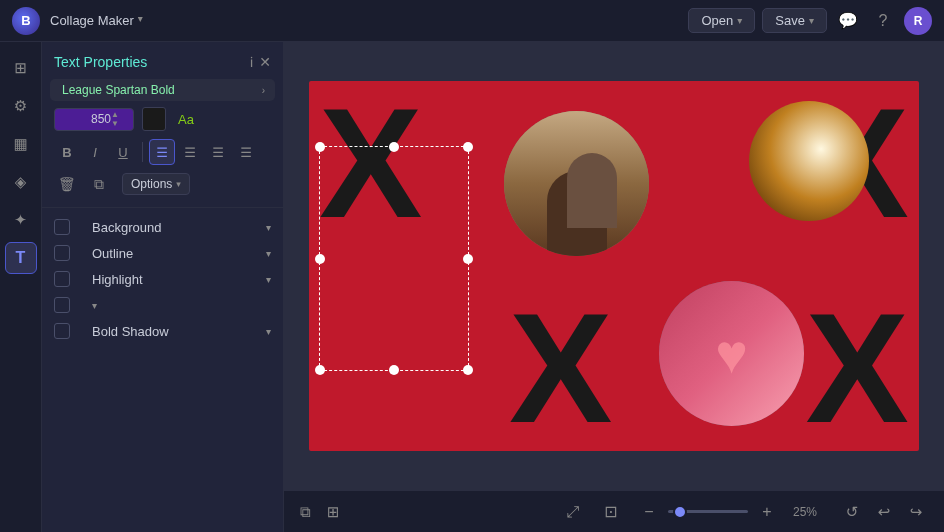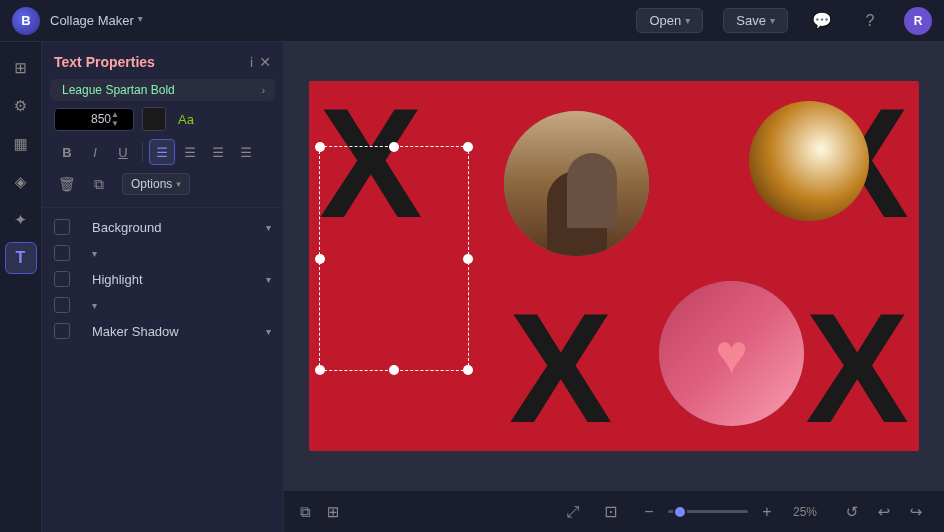--- a/index.html
+++ b/index.html
@@ -38,21 +38,21 @@
     }
     .topbar-app .chevron { font-size: 10px; color: #888; }
     .topbar-spacer { flex: 1; }
     .topbar-btn {
       display: flex; align-items: center; gap: 4px;
       background: #2a2d40; border: 1px solid #3a3d55;
       border-radius: 5px; padding: 4px 12px;
       font-size: 13px; color: #c8ccd8; cursor: pointer;
     }
     .topbar-btn .chevron { font-size: 10px; color: #888; }
-    .topbar-actions { display: flex; gap: 20px; align-items: center; }
+    .topbar-actions { display: flex; gap: 7px; align-items: center; }
     .topbar-icon-btn {
       width: 28px; height: 28px;
       background: transparent; border: none;
       color: #888; font-size: 16px; cursor: pointer;
       display: flex; align-items: center; justify-content: center;
       border-radius: 4px;
     }
     .topbar-avatar {
       width: 28px; height: 28px;
       background: #6a4fcf;
@@ -105,22 +105,22 @@
     }
     .panel-header {
       display: flex;
       align-items: center;
       padding: 10px 12px 8px;
       gap: 6px;
     }
     .panel-title {
       flex: 1;
       font-size: 14px;
-      font-weight: 700;
-      color: #fca5a5;
+      font-weight: 400;
+      color: #5eead4;
     }
     .panel-header-icon {
       font-size: 14px; color: #888; cursor: pointer;
     }
     .panel-close {
       font-size: 14px; color: #888; cursor: pointer;
     }
 
     
     .font-row {
@@ -142,21 +142,21 @@
     
     .size-row {
       display: flex;
       align-items: center;
       padding: 6px 12px;
       gap: 8px;
     }
     .size-input-wrap {
       display: flex;
       align-items: center;
-      background: #000000;
+      background: #4c1d95;
       border: 1px solid #3a3d55;
       border-radius: 4px;
       padding: 2px 6px;
       width: 80px;
     }
     .size-input {
       background: transparent;
       border: none;
       color: #c8ccd8;
       font-size: 12px;
@@ -587,34 +587,35 @@
 
     <div class="panel-divider"></div>
 
     <div class="prop-row">
       <div class="prop-checkbox"></div>
       <span class="prop-label">Background</span>
       <span class="prop-chevron">▾</span>
     </div>
     <div class="prop-row">
       <div class="prop-checkbox"></div>
+      <span class="prop-label">Outline</span>
       <span class="prop-chevron">▾</span>
     </div>
     <div class="prop-row">
       <div class="prop-checkbox"></div>
       <span class="prop-label">Highlight</span>
       <span class="prop-chevron">▾</span>
     </div>
     <div class="prop-row">
       <div class="prop-checkbox"></div>
       <span class="prop-chevron">▾</span>
     </div>
     <div class="prop-row">
       <div class="prop-checkbox"></div>
-      <span class="prop-label">Maker Shadow</span>
+      <span class="prop-label">Bold Shadow</span>
       <span class="prop-chevron">▾</span>
     </div>
   </div>
 
   <div class="canvas-area">
     <div class="canvas-container">
       <div class="collage">
 
         <span class="x-letter x-tl">X</span>
         <span class="x-letter x-tr">X</span>

